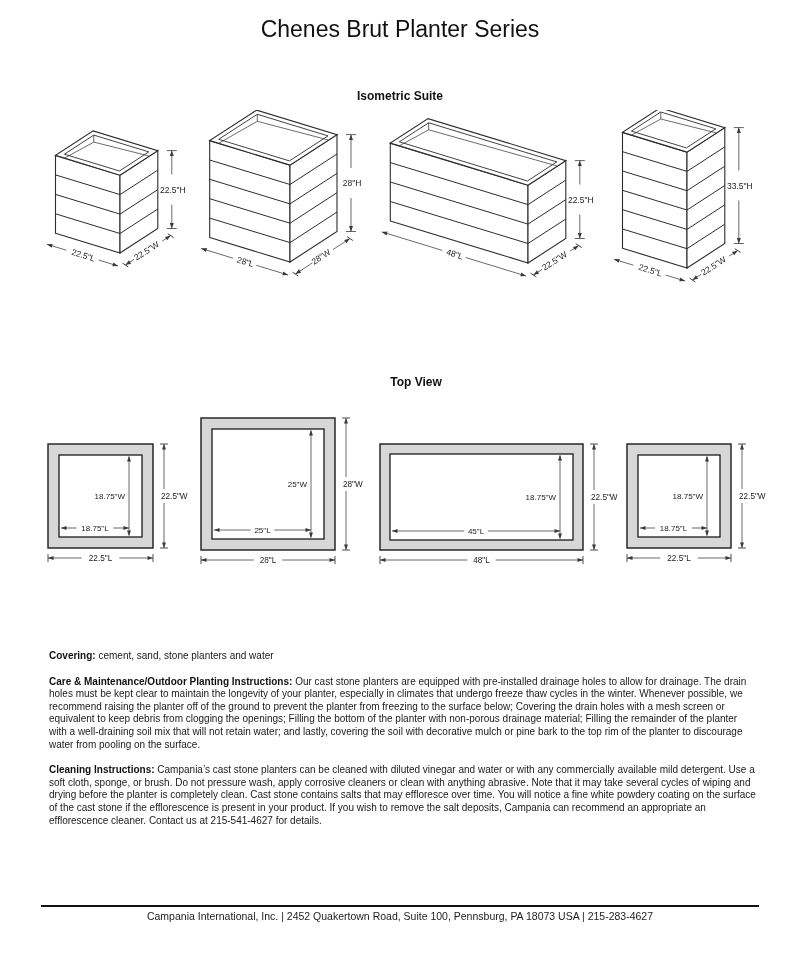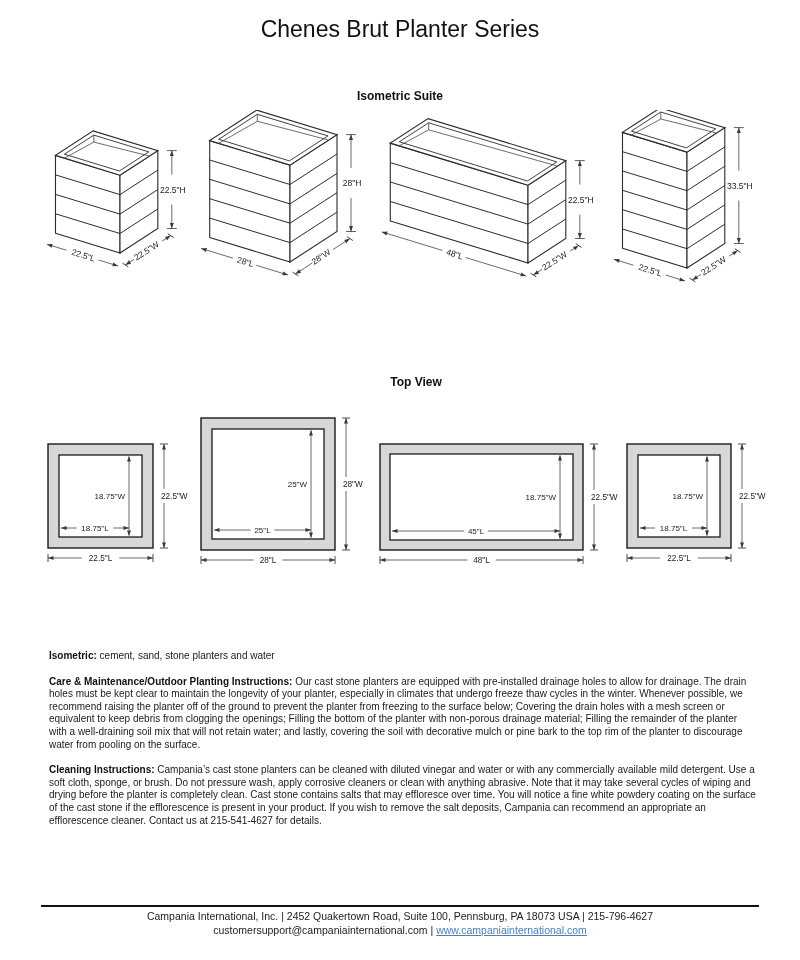--- a/index.html
+++ b/index.html
@@ -281,21 +281,20 @@
       <line x1="731" y1="141" x2="731" y2="149" stroke="#3a3a3a" stroke-width="0.9"></line>
       <line x1="627" y1="145" x2="660.2" y2="145" stroke="#3a3a3a" stroke-width="0.75"></line>
       <line x1="697.8" y1="145" x2="731" y2="145" stroke="#3a3a3a" stroke-width="0.75"></line>
       <polygon points="627,145 632.5,143 632.5,147" fill="#3a3a3a"></polygon>
       <polygon points="731,145 725.5,147 725.5,143" fill="#3a3a3a"></polygon>
       <text x="679" y="148" font-size="8.2" text-anchor="middle" fill="#1c1c1c">22.5"L</text>
     </g>
   </svg>
 
 <div class="info">
-  <p><b>Isometric:</b><span> cement, sand, stone planters and water</span></p>
+  <p><b>Covering:</b><span> cement, sand, stone planters and water</span></p>
   <p><b>Care &amp; Maintenance/Outdoor Planting Instructions:</b><span> Our cast stone planters are equipped with pre-installed drainage holes to allow for drainage. The drain holes must be kept clear to maintain the longevity of your planter, especially in climates that undergo freeze thaw cycles in the winter.  Whenever possible, we recommend raising the planter off of the ground to prevent the planter from freezing to the surface below; Covering the drain holes with a mesh screen or equivalent to keep debris from clogging the openings; Filling the bottom of the planter with non-porous drainage material; Filling the remainder of the planter with a well-draining soil mix that will not retain water; and lastly, covering the soil with decorative mulch or pine bark to the top rim of the planter to discourage water from pooling on the surface.</span></p>
   <p><b>Cleaning Instructions:</b><span> Campania’s cast stone planters can be cleaned with diluted vinegar and water or with any commercially available mild detergent. Use a soft cloth, sponge, or brush. Do not pressure wash, apply corrosive cleaners or clean with anything abrasive. Note that it may take several cycles of wiping and drying before the planter is completely clean. Cast stone contains salts that may effloresce over time. You will notice a fine white powdery coating on the surface of the cast stone if the efflorescence is present in your product. If you wish to remove the salt deposits, Campania can recommend an appropriate an efflorescence cleaner. Contact us at 215-541-4627 for details.</span></p>
 </div>
 
 <div class="footer">
-  <div>Campania International, Inc. | 2452 Quakertown Road, Suite 100, Pennsburg, PA 18073 USA | 215-796-4627</div>
-  <div><span>customersupport@campaniainternational.com</span><span> | </span><a href="#">www.campaniainternational.com</a></div>
+  <div>Campania International, Inc. | 2452 Quakertown Road, Suite 100, Pennsburg, PA 18073 USA | 215-283-4627</div>
 </div>
 
 </body></html>

